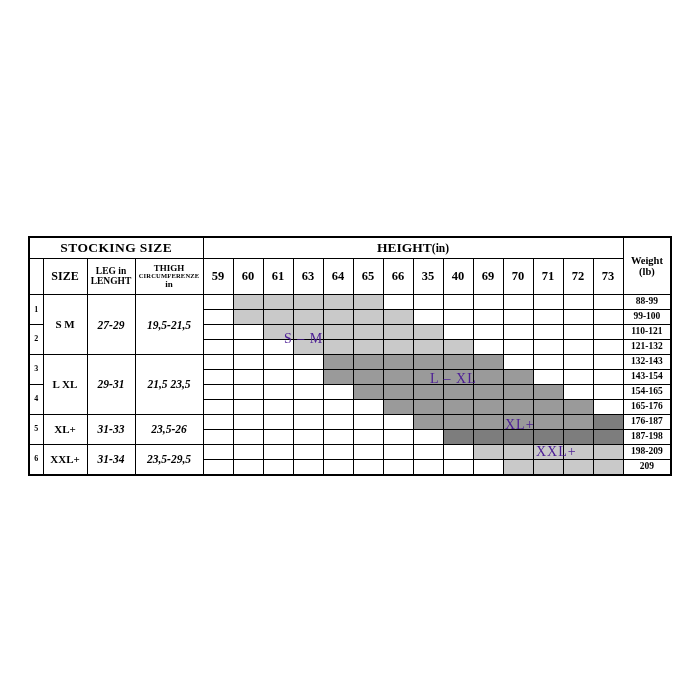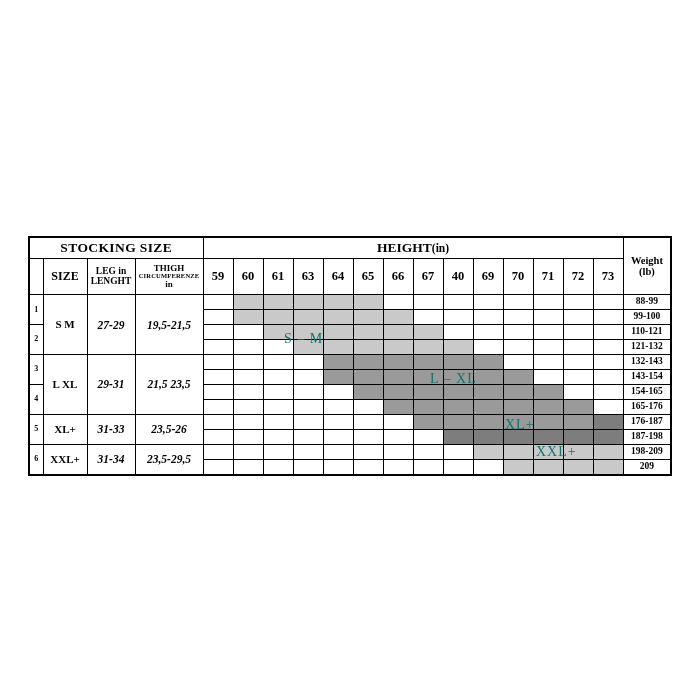--- a/index.html
+++ b/index.html
@@ -80,21 +80,21 @@
   .z-xxl{background:#c9c9c9;}
   .z-blank{background:#ffffff;}
 
   .grid-cell{font-size:0;}
 
   
   .zone-label{
     position:absolute;
     font-family:"Liberation Serif", serif;
     font-size:14px;
-    color:#0f766e;
+    color:#4c1d95;
     letter-spacing:1px;
     white-space:nowrap;
     pointer-events:none;
   }
   #lbl-sm{left:284px;top:331px;}
   #lbl-lxl{left:430px;top:371px;}
   #lbl-xlp{left:505px;top:417px;}
   #lbl-xxl{left:536px;top:444px;}
 </style>
 </head>
@@ -149,21 +149,21 @@
             <div class="small">CIRCUMFERENZE</div>
             <div class="inw">in</div>
           </td>
           <td class="hdr-hnum">59</td>
           <td class="hdr-hnum">60</td>
           <td class="hdr-hnum">61</td>
           <td class="hdr-hnum">63</td>
           <td class="hdr-hnum">64</td>
           <td class="hdr-hnum">65</td>
           <td class="hdr-hnum">66</td>
-          <td class="hdr-hnum">67</td>
+          <td class="hdr-hnum">35</td>
           <td class="hdr-hnum">40</td>
           <td class="hdr-hnum">69</td>
           <td class="hdr-hnum">70</td>
           <td class="hdr-hnum">71</td>
           <td class="hdr-hnum">72</td>
           <td class="hdr-hnum">73</td>
         </tr>
 
         <tr>
           <td class="idx" rowspan="2">1</td>

